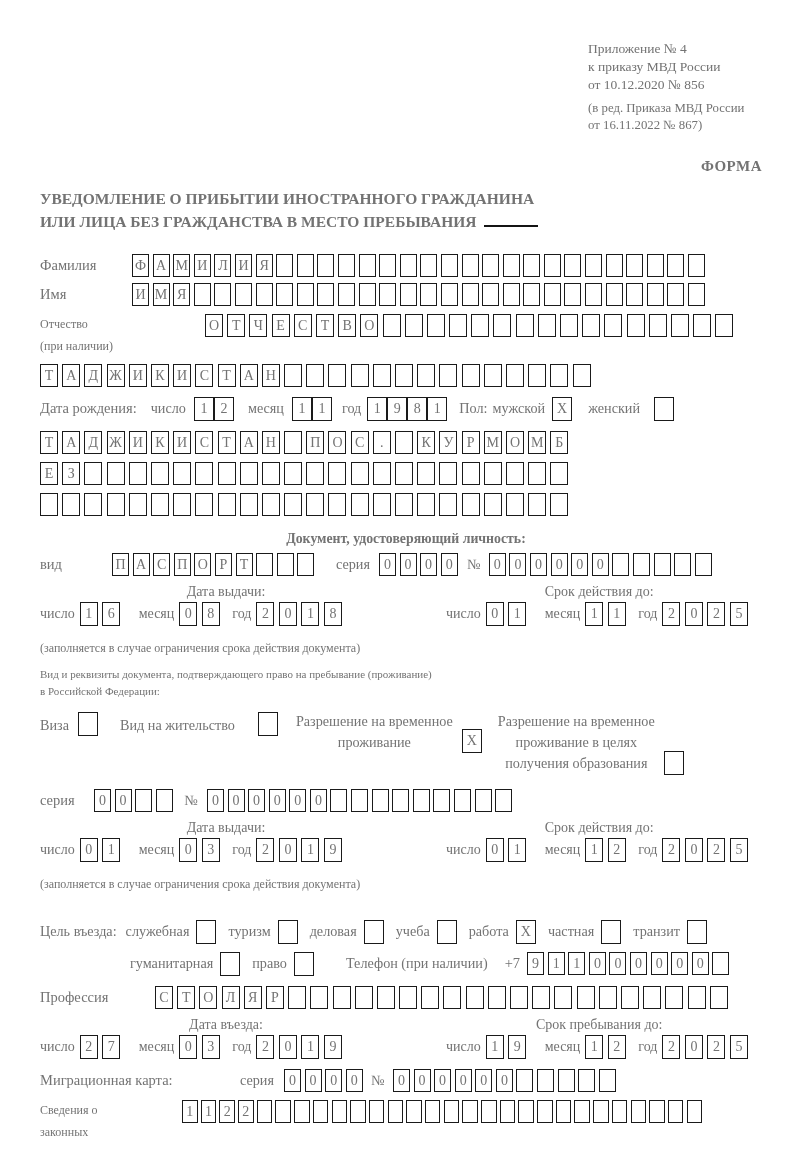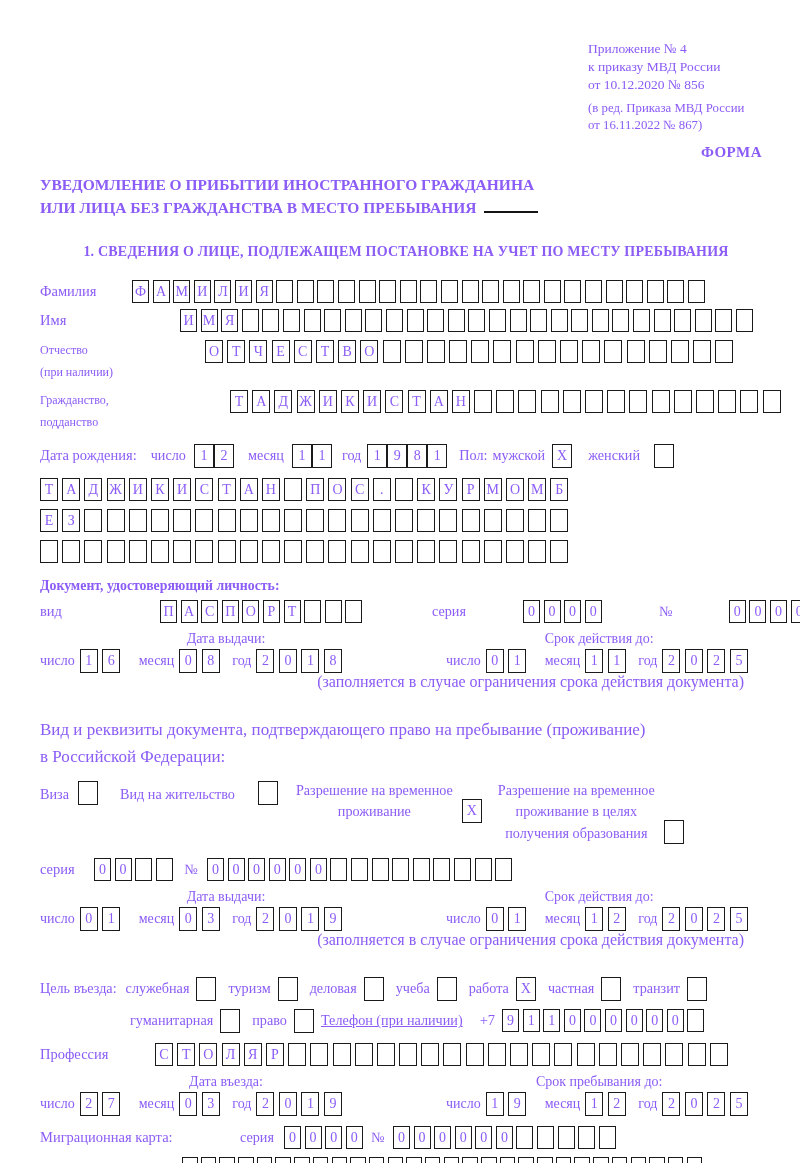--- a/index.html
+++ b/index.html
@@ -1,25 +1,25 @@
 <!DOCTYPE html>
 <html><head>
 <meta charset="utf-8">
 <style>
   html,body{margin:0;padding:0;background:#ffffff;}
   .page{
     width:800px;height:1163px;box-sizing:border-box;
     padding:40px 28px 0 40px;
     font-family:"Liberation Serif","DejaVu Serif",serif;
-    color:#8b5cf6;background:#ffffff;position:relative;overflow:hidden;
+    color:#737373;background:#ffffff;position:relative;overflow:hidden;
   }
   
   .appendix{margin-left:548px;font-size:13.5px;line-height:1.35;}
   .appendix .edition{margin-top:5px;font-size:12.8px;line-height:1.35;}
-  .form-label{margin-top:10px;text-align:right;padding-right:10px;font-weight:bold;font-size:15px;letter-spacing:.5px;}
+  .form-label{margin-top:24px;text-align:right;padding-right:10px;font-weight:bold;font-size:15px;letter-spacing:.5px;}
   
   .title{margin-top:12px;text-align:left;font-weight:bold;font-size:15.5px;line-height:1.5;}
   .uline{display:inline-block;width:54px;border-bottom:2px solid #141414;height:.9em;margin-left:8px;}
   .sec-head{margin-top:24px;text-align:center;font-weight:bold;font-size:14px;letter-spacing:.2px;white-space:nowrap;}
   
   .frow{display:flex;align-items:center;}
   .frow2{display:flex;align-items:flex-start;}
   .flabel{font-size:14.5px;flex:none;}
   .w92{width:92px;} .w70{width:72px;} .w115{width:115px;} .w142{width:142px;} .w165{width:165px;}
   .lstack{flex:none;font-size:12px;line-height:21px;}
@@ -37,34 +37,34 @@
   .chk .cbox{width:18px;height:22px;line-height:22px;margin-right:0;}
   
   .daterow{display:flex;align-items:flex-start;margin-top:8px;}
   .dategrp{flex:none;}
   .dategrp.left{width:372px;}
   .dategrp.right{margin-left:34px;}
   .dghead{text-align:center;font-size:14px;margin-bottom:2px;}
   .dgline{display:flex;align-items:center;font-size:14px;}
   .dgline .dlbl{margin-right:5px;flex:none;}
   .dgline .cbox{width:16px;height:22px;line-height:22px;margin-right:4.5px;}
-  .note-right{text-align:right;padding-right:28px;font-size:16px;margin-top:0;}
+  .note-right{padding-right:28px;font-size:12px;margin-top:15px;}
   
   .opts{display:flex;align-items:flex-start;margin-top:10px;}
   .opt{display:flex;align-items:flex-end;}
   .optlbl{font-size:14.2px;line-height:1.5;margin-right:9px;text-align:center;}
   .opt .cells{margin-top:1px;}
   
   .purpose{display:flex;align-items:center;margin-top:28px;font-size:14.2px;flex-wrap:nowrap;}
   .purpose .plbl{margin:0 7px 0 12px;flex:none;}
   .purpose .plbl.first{margin-left:0;}
   .phone-prefix{margin:0 7px 0 10px;font-size:14.5px;flex:none;}
-  .mt6{margin-top:6px;gap:48px;} .mt8{margin-top:8px;} .mt10{margin-top:10px;} .mt14{margin-top:14px;} .mt20{margin-top:20px;}
-  .doc-head{margin-top:7px;font-weight:bold;font-size:13.8px;}
-  .intro{font-size:17px;margin-top:25px;line-height:1.6;}
+  .mt6{margin-top:6px;} .mt8{margin-top:8px;} .mt10{margin-top:10px;} .mt14{margin-top:14px;} .mt20{margin-top:20px;}
+  .doc-head{margin-top:7px;text-align:center;font-weight:bold;font-size:13.8px;}
+  .intro{font-size:11px;margin-top:10px;line-height:1.6;}
 </style>
 </head>
 <body>
 
 <div class="page">
 
   <div class="appendix">
     <div>Приложение № 4</div>
     <div>к приказу МВД России</div>
     <div>от 10.12.2020 № 856</div>
@@ -76,21 +76,20 @@
 
   <div class="form-label">ФОРМА</div>
 
   <div class="title">
     <div>УВЕДОМЛЕНИЕ О ПРИБЫТИИ ИНОСТРАННОГО ГРАЖДАНИНА</div>
     <div>
       <span>ИЛИ ЛИЦА БЕЗ ГРАЖДАНСТВА В МЕСТО ПРЕБЫВАНИЯ</span><span class="uline"></span>
     </div>
   </div>
 
-  <div class="sec-head">1. СВЕДЕНИЯ О ЛИЦЕ, ПОДЛЕЖАЩЕМ ПОСТАНОВКЕ НА УЧЕТ ПО МЕСТУ ПРЕБЫВАНИЯ</div>
 
   <div class="frow mt20">
     <span class="flabel w92">Фамилия</span>
     <span class="cells">
         <span class="cbox">Ф</span>
         <span class="cbox">А</span>
         <span class="cbox">М</span>
         <span class="cbox">И</span>
         <span class="cbox">Л</span>
         <span class="cbox">И</span>
@@ -180,24 +179,20 @@
         <span class="cbox">&nbsp;</span>
         <span class="cbox">&nbsp;</span>
         <span class="cbox">&nbsp;</span>
         <span class="cbox">&nbsp;</span>
         <span class="cbox">&nbsp;</span>
         <span class="cbox">&nbsp;</span>
       </span>
   </div>
 
   <div class="frow2 mt6">
-    <div class="lstack w142">
-      <div>Гражданство,</div>
-      <div>подданство</div>
-    </div>
     <span class="cells wide">
         <span class="cbox">Т</span>
         <span class="cbox">А</span>
         <span class="cbox">Д</span>
         <span class="cbox">Ж</span>
         <span class="cbox">И</span>
         <span class="cbox">К</span>
         <span class="cbox">И</span>
         <span class="cbox">С</span>
         <span class="cbox">Т</span>
@@ -568,21 +563,21 @@
 
   <div class="purpose mt8" style="margin-left:90px;">
     <span class="plbl first">гуманитарная</span>
     <span class="cells chk">
         <span class="cbox">&nbsp;</span>
       </span>
     <span class="plbl">право</span>
     <span class="cells chk">
         <span class="cbox">&nbsp;</span>
       </span>
-    <span class="plbl" style="margin-left:7px;text-decoration:underline;">Телефон (при наличии)</span>
+    <span class="plbl" style="margin-left:32px;">Телефон (при наличии)</span>
     <span class="phone-prefix">+7</span>
     <span class="cells">
         <span class="cbox">9</span>
         <span class="cbox">1</span>
         <span class="cbox">1</span>
         <span class="cbox">0</span>
         <span class="cbox">0</span>
         <span class="cbox">0</span>
         <span class="cbox">0</span>
         <span class="cbox">0</span>

